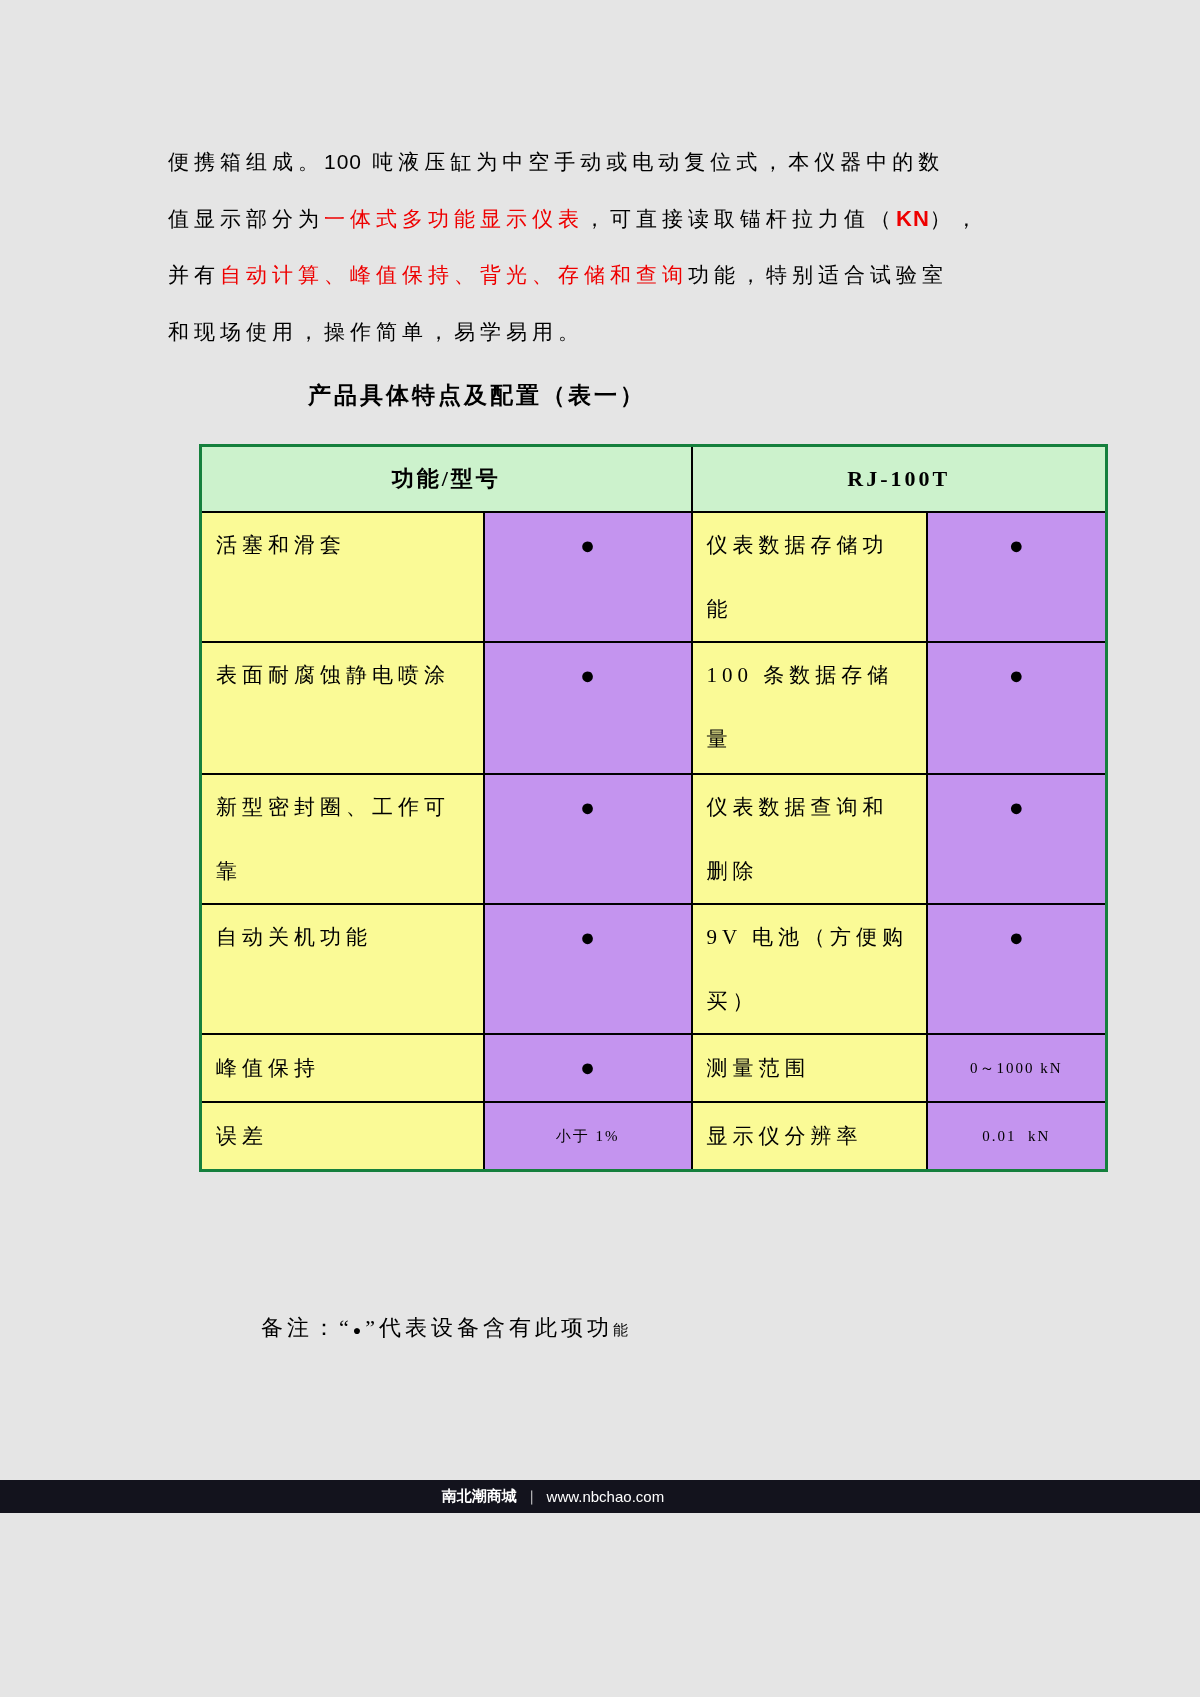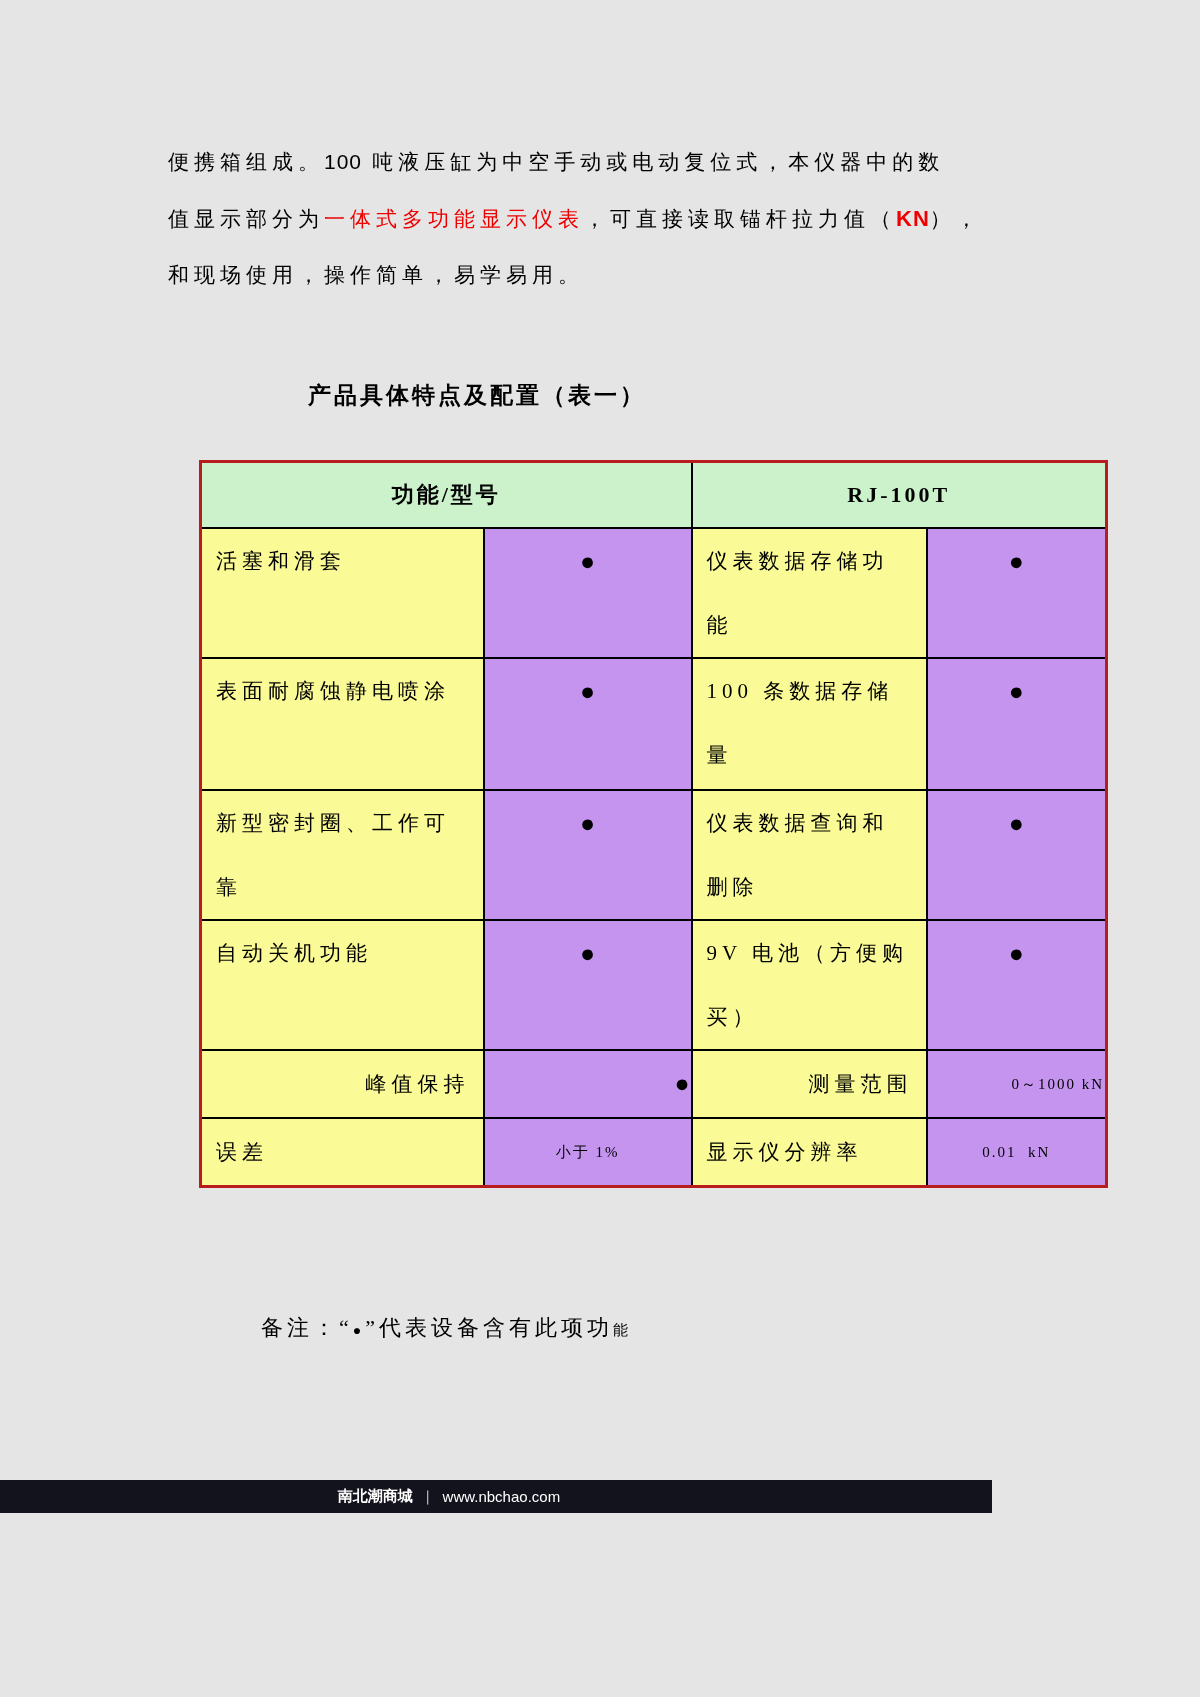--- a/index.html
+++ b/index.html
@@ -21,23 +21,23 @@
   .red{color:#ee0000;}
   .latin{font-family:"Liberation Sans",sans-serif;letter-spacing:1px;}
   .latin-red{font-family:"Liberation Sans",sans-serif;font-weight:bold;color:#ee0000;letter-spacing:1px;font-size:22px;}
   
   .tbl-title{
     position:absolute;left:308px;top:380px;
     font-size:23px;font-weight:bold;letter-spacing:3px;white-space:nowrap;
   }
   
   table.spec{
-    position:absolute;left:199px;top:460px;
+    position:absolute;left:199px;top:444px;
     border-collapse:collapse;table-layout:fixed;
-    border:3px solid #b91c1c;
+    border:3px solid #15803d;
     padding-left:42px;
   }
   table.spec th,table.spec td{
     border:2px solid #000;
     font-size:21px;
     overflow:hidden;
   }
   table.spec th{
     background:#ccf2cc;
     height:62px;
@@ -60,50 +60,51 @@
   }
   td.p.dot{font-size:25px;}
   td.p.val{font-size:15px;letter-spacing:2px;white-space:pre;}
   tr.tall td{vertical-align:top;}
   tr.short td{vertical-align:middle;}
   tr.r0 td{height:121px;}
   tr.r1 td{height:128px;}
   tr.r2 td{height:122px;}
   tr.r3 td{height:123px;}
   tr.r4 td{height:126px;}
-  tr.r5 td{height:60px;text-align:right;}
+  tr.r5 td{height:60px;}
   tr.r6 td{height:64px;}
   
   .note{
     position:absolute;left:261px;top:1308px;
     font-size:22px;letter-spacing:4px;white-space:nowrap;line-height:40px;
   }
   .note .bullet-small{font-size:14px;}
   .note .tail-small{font-size:15px;letter-spacing:2px;}
   
   .footer{
-    position:absolute;left:0;top:1480px;width:992px;height:33px;
+    position:absolute;left:0;top:1480px;width:1200px;height:33px;
     background:#13131d;
     display:flex;align-items:center;justify-content:center;
     font-family:"Liberation Sans","DejaVu Sans",sans-serif;
     color:#ffffff;
   }
   .footer .inner{display:flex;align-items:center;transform:translateX(-47px);}
   .footer .site{font-size:15px;font-weight:bold;}
   .footer .sep{font-size:14px;margin:0 8px;opacity:.9;}
   .footer .url{font-size:15px;}
 </style>
 </head>
 <body>
 
 <div class="page">
 
   <div class="intro">
     <div class="line"><span>便携箱组成。</span><span class="latin">100</span><span> 吨液压缸为中空手动或电动复位式，本仪器中的数</span></div>
     <div class="line"><span>值显示部分为</span><span class="red">一体式多功能显示仪表</span><span>，可直接读取锚杆拉力值（</span><span class="latin-red">KN</span><span>），</span></div>
+    <div class="line"><span>并有</span><span class="red">自动计算、峰值保持、背光、存储和查询</span><span>功能，特别适合试验室</span></div>
     <div class="line"><span>和现场使用，操作简单，易学易用。</span></div>
   </div>
 
   <div class="tbl-title">产品具体特点及配置（表一）</div>
 
   <table class="spec">
     <colgroup>
       <col style="width:283px">
         <col style="width:208px">
         <col style="width:235px">

